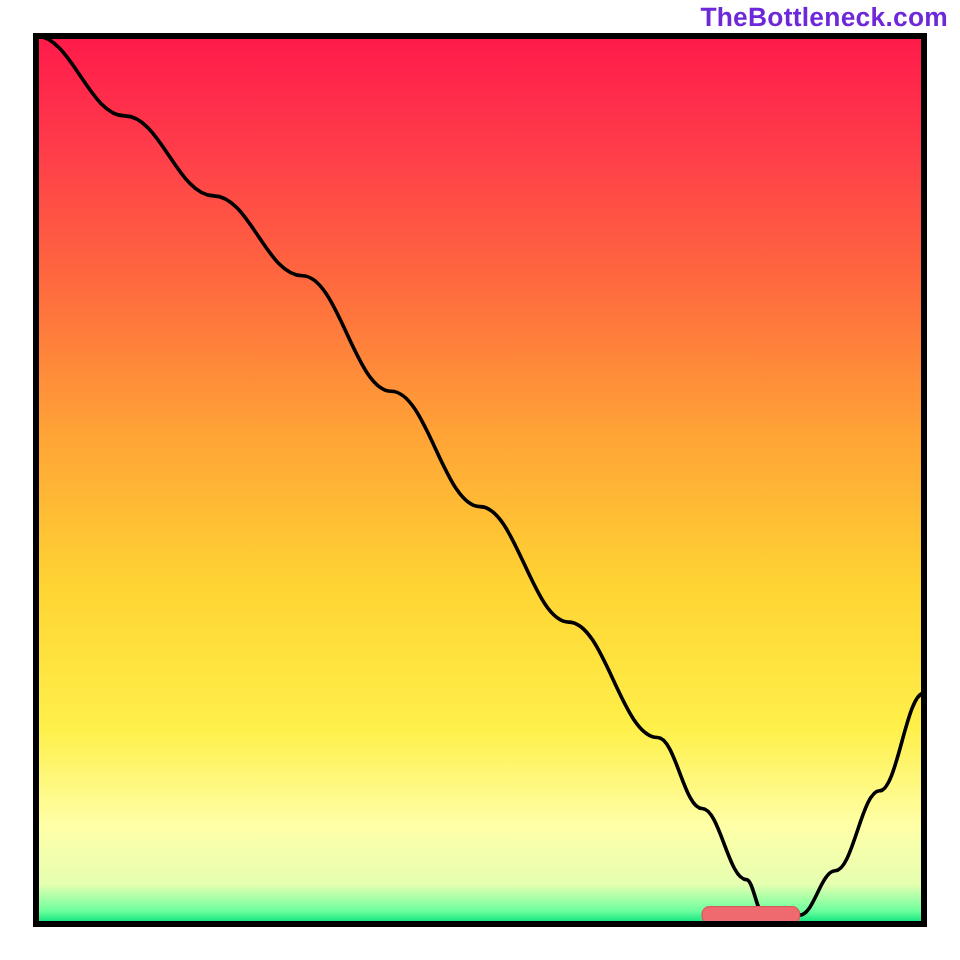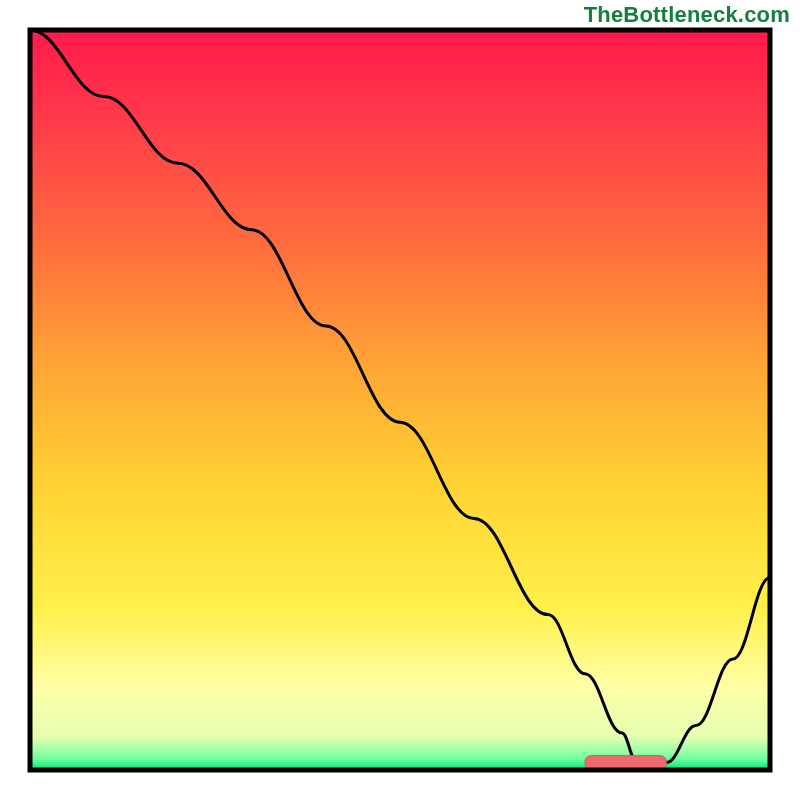--- a/index.html
+++ b/index.html
@@ -14,21 +14,21 @@
     position: relative;
     width: 800px;
     height: 800px;
   }
   .watermark {
     position: absolute;
     top: 2px;
     right: 10px;
     font-size: 22px;
     font-weight: bold;
-    color: #15803d;
+    color: #6d28d9;
     letter-spacing: 0.2px;
   }
   svg.chart {
     position: absolute;
     top: 0;
     left: 0;
     width: 800px;
     height: 800px;
   }
 </style>

